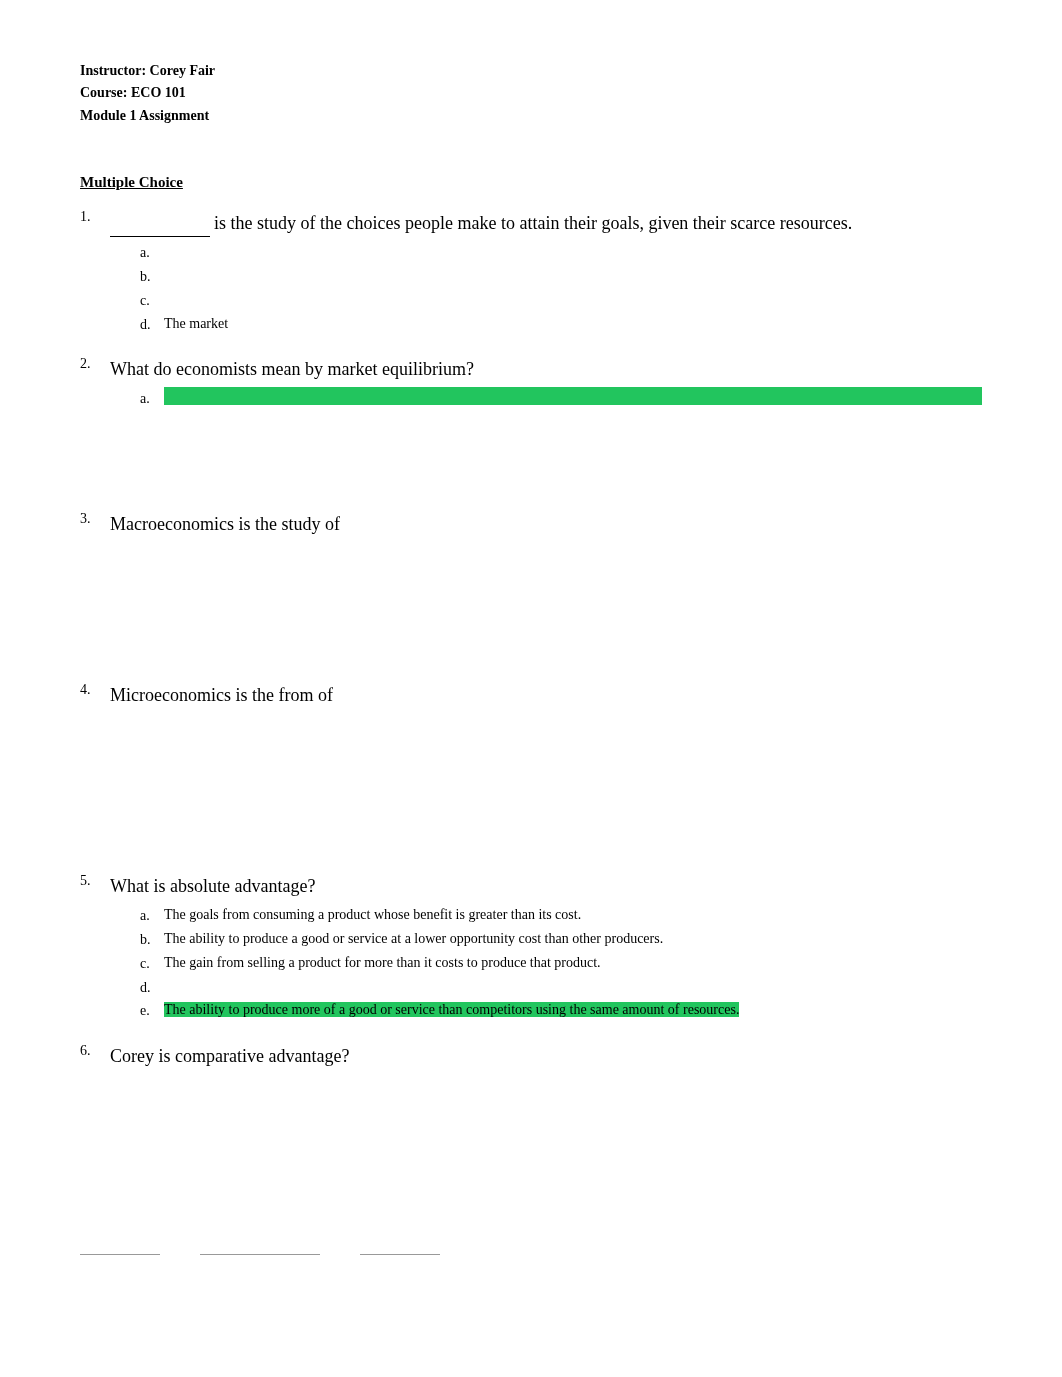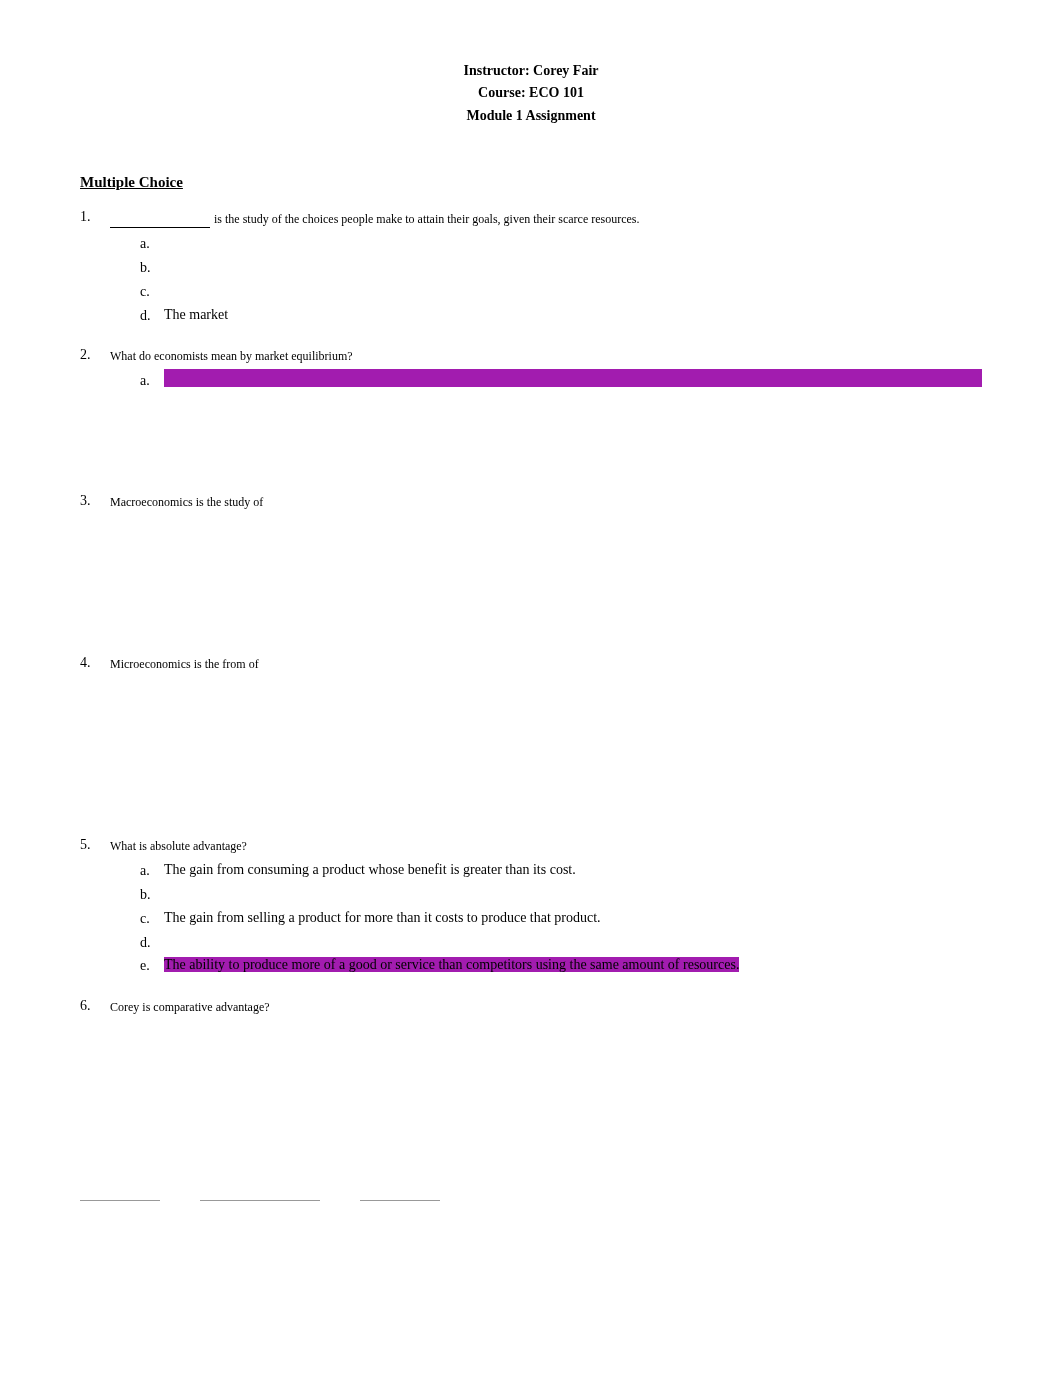--- a/index.html
+++ b/index.html
@@ -10,21 +10,20 @@
     body {
       background: #fff;
       font-family: 'Times New Roman', Times, serif;
       font-size: 14px;
       color: #000;
       padding: 60px 80px;
       max-width: 1062px;
       min-height: 1377px;
     }
     .header {
-      text-align: center;
       margin-bottom: 14px;
     }
     .header p {
       font-weight: bold;
       font-size: 14px;
       line-height: 1.6;
     }
     .section-title {
       font-weight: bold;
       font-size: 15px;
@@ -38,21 +37,21 @@
     .question-row {
       display: flex;
       align-items: flex-start;
       margin-bottom: 4px;
     }
     .question-number {
       min-width: 30px;
       font-size: 14px;
     }
     .question-text {
-      font-size: 12px;
+      font-size: 18px;
       flex: 1;
       line-height: 1.5;
     }
     .blank {
       display: inline-block;
       width: 100px;
       border-bottom: 1px solid #000;
       margin-right: 4px;
       vertical-align: bottom;
     }
@@ -68,21 +67,21 @@
       align-items: flex-start;
     }
     .answer-list li .label {
       min-width: 24px;
       font-size: 14px;
     }
     .highlight-yellow {
       background-color: #ffff00;
     }
     .highlight-yellow-block {
-      background-color: #a21caf;
+      background-color: #22c55e;
     }
     .answer-text {
       flex: 1;
       line-height: 1.5;
     }
     .spacer {
       height: 80px;
     }
   </style>
 </head>
@@ -151,24 +150,25 @@
 </div>
 
 <div class="question-block">
   <div class="question-row">
     <span class="question-number">5.</span>
     <span class="question-text">What is absolute advantage?</span>
   </div>
   <ul class="answer-list">
     <li>
       <span class="label">a.</span>
-      <span class="answer-text">The gain from consuming a product whose benefit is greater than its cost.</span>
+      <span class="answer-text">The goals from consuming a product whose benefit is greater than its cost.</span>
     </li>
     <li>
       <span class="label">b.</span>
+      <span class="answer-text">The ability to produce a good or service at a lower opportunity cost than other producers.</span>
     </li>
     <li>
       <span class="label">c.</span>
       <span class="answer-text">The gain from selling a product for more than it costs to produce that product.</span>
     </li>
     <li>
       <span class="label">d.</span>
     </li>
     <li>
       <span class="label">e.</span>

